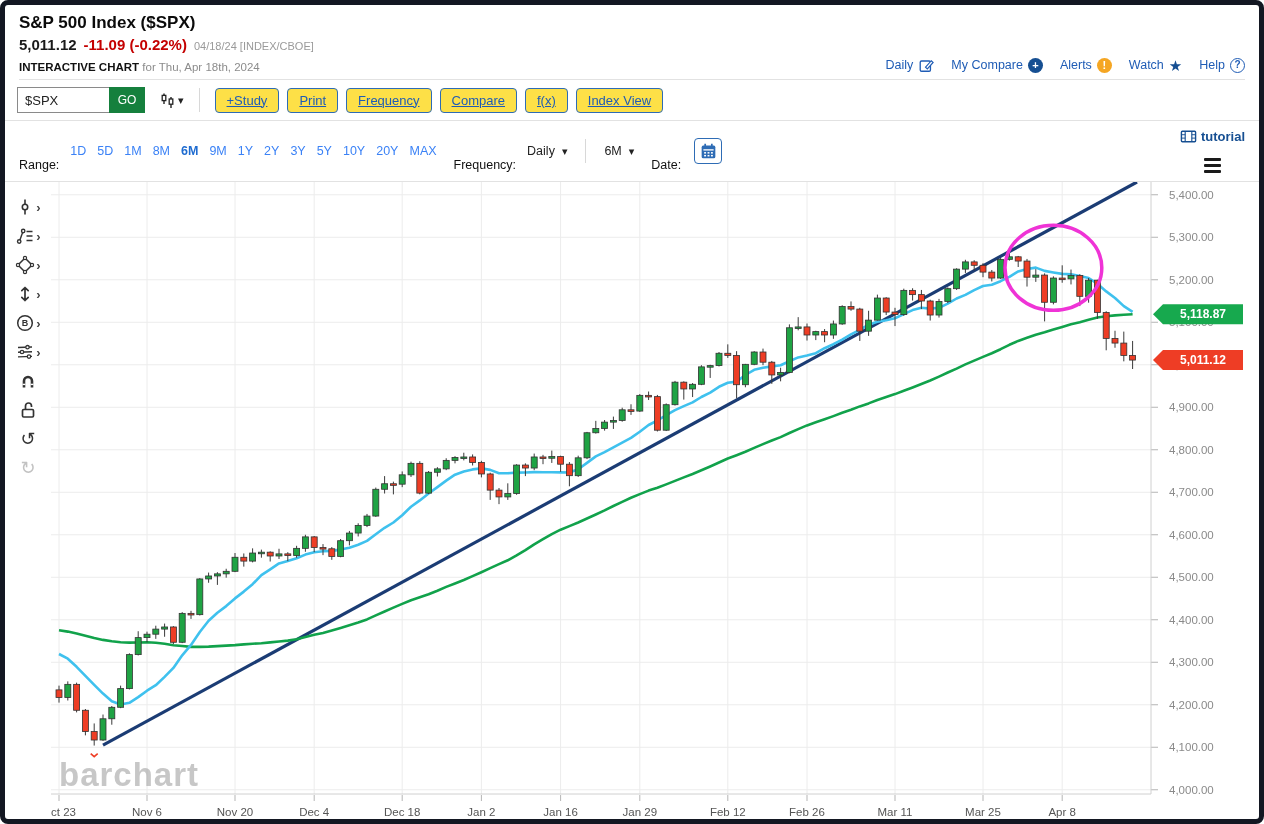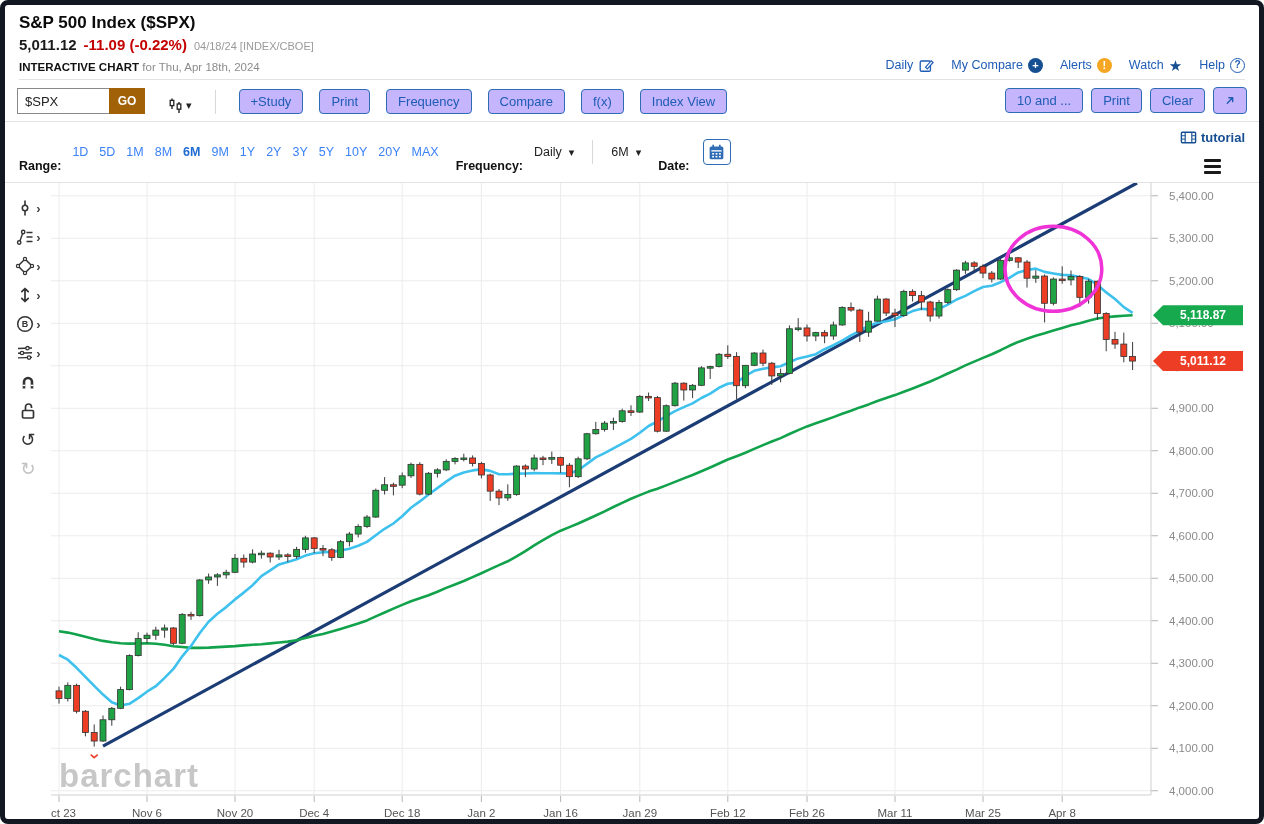--- a/index.html
+++ b/index.html
@@ -15,34 +15,34 @@
   .sub-row { display:flex; justify-content:space-between; align-items:flex-end; font-size:11.5px; margin-top:4px; padding-bottom:6px; border-bottom:1px solid #e2e2e2; }
   .sub-left b { color:#111; } .sub-left span { color:#8c8c8c; }
   .links { display:flex; gap:17px; color:#1f5cb5; font-size:12.5px; align-items:center; font-weight:500; }
   .link { display:flex; gap:5px; align-items:center; cursor:pointer; }
   .circle-ic { display:inline-block; width:15px; height:15px; border-radius:50%; color:#fff; font-weight:bold; font-size:11px; line-height:15px; text-align:center; }
   .ic-plus { background:#164f92; } .ic-alert { background:#f5a623; }
   .ic-star { color:#164f92; font-size:15px; line-height:15px; }
   .ic-q { display:inline-block; width:15px; height:15px; border-radius:50%; border:1.5px solid #1f5cb5; color:#1f5cb5; font-size:10px; font-weight:bold; line-height:12px; text-align:center; }
 
   
-  .toolbar { display:flex; align-items:flex-end; gap:16px; padding:7px 12px; border-bottom:1px solid #e2e2e2; }
+  .toolbar { display:flex; align-items:center; gap:8px; padding:7px 12px; border-bottom:1px solid #e2e2e2; }
   .sym-wrap { display:flex; align-items:center; }
   .sym-input { width:92px; height:26px; border:1px solid #8a8a8a; border-right:none; padding:0 7px; font-size:13px; color:#222; outline:none; }
-  .go-btn { width:36px; height:26px; background:#a16207; color:#fff; font-weight:bold; font-size:12px; border:none; cursor:pointer; }
+  .go-btn { width:36px; height:26px; background:#15803d; color:#fff; font-weight:normal; font-size:12px; border:none; cursor:pointer; }
   .chev { color:#222; font-size:11px; margin-left:2px; }
   .icon-chip { display:flex; align-items:center; margin-left:6px; cursor:pointer; }
   .vdiv { width:1px; height:24px; background:#d8d8d8; margin:0 7px; }
-  .btn { border:1px solid #2e6cb5; color:#1f5cb5; background:#c4b5fd; border-radius:4px; font-size:13px; padding:4px 11px; cursor:pointer; font-family:inherit; }
+  .btn { border:1px solid #2e6cb5; color:#1f5cb5; background:#fde047; border-radius:4px; font-size:13px; padding:4px 11px; cursor:pointer; font-family:inherit;text-decoration:underline; }
   .toolbar-right { margin-left:auto; display:flex; gap:8px; align-items:center; }
   .btn-ic { display:flex; align-items:center; justify-content:center; width:34px; height:27px; }
 
   
   .rangebar { display:flex; align-items:center; gap:11px; padding:8px 14px; border-bottom:1px solid #e2e2e2; font-size:12.5px; color:#222; }
-  .rb-label { font-weight:bold; color:#111;margin-top:28px; }
+  .rb-label { font-weight:normal; color:#111;margin-top:28px; }
   .range-item { cursor:pointer; color:#3b82f6; }
   .range-item.active { color:#1f6cd0; font-weight:bold; }
   .freq { display:flex; align-items:center; gap:5px; cursor:pointer; }
   .cal-btn { width:28px; height:26px; border:1px solid #2e6cb5; border-radius:4px; background:#fff; display:flex; align-items:center; justify-content:center; cursor:pointer; margin-left:2px; }
   .rangebar-right { margin-left:auto; display:flex; align-items:center; gap:14px;flex-direction:column; }
   .tutorial { display:flex; align-items:center; gap:4px; color:#164f92; font-weight:bold; font-size:13px; cursor:pointer; }
   .burger { display:flex; flex-direction:column; gap:3px; cursor:pointer; }
   .burger span { width:17px; height:3px; background:#1a1a1a; border-radius:1px; }
 
   
@@ -111,30 +111,20 @@
         </svg>
       <span class="chev">▾</span>
     </span>
     <span class="vdiv"></span>
     <button class="btn">+Study</button>
     <button class="btn">Print</button>
     <button class="btn">Frequency</button>
     <button class="btn">Compare</button>
     <button class="btn">f(x)</button>
     <button class="btn">Index View</button>
-    <span class="toolbar-right">
-      <button class="btn">10 and ...</button>
-      <button class="btn">Print</button>
-      <button class="btn">Clear</button>
-      <button class="btn btn-ic">
-        <svg width="13" height="13" viewBox="0 0 13 13">
-            <path d="M3 10 L10 3 M5 3 H10 V8" fill="none" stroke="#1f5cb5" stroke-width="1.8" stroke-linecap="round" stroke-linejoin="round"></path>
-          </svg>
-      </button>
-    </span>
   </div>
 
   <div class="rangebar">
     <span class="rb-label">Range:</span>
     <span class="range-item">1D</span>
     <span class="range-item">5D</span>
     <span class="range-item">1M</span>
     <span class="range-item">8M</span>
     <span class="range-item active">6M</span>
     <span class="range-item">9M</span>

